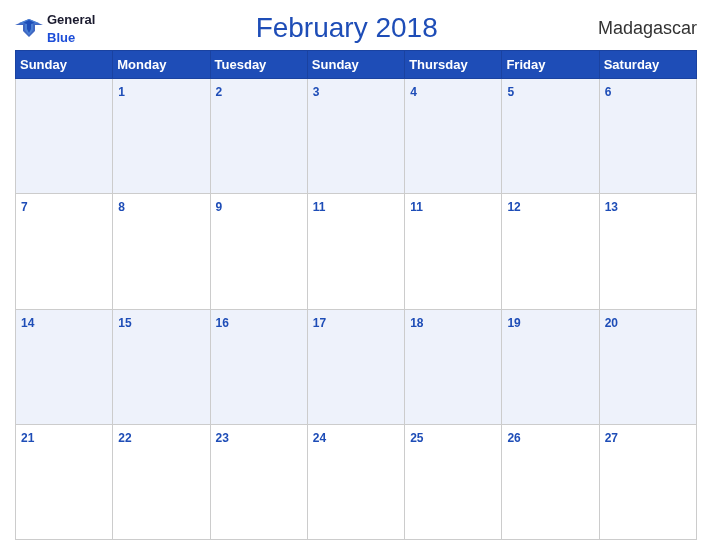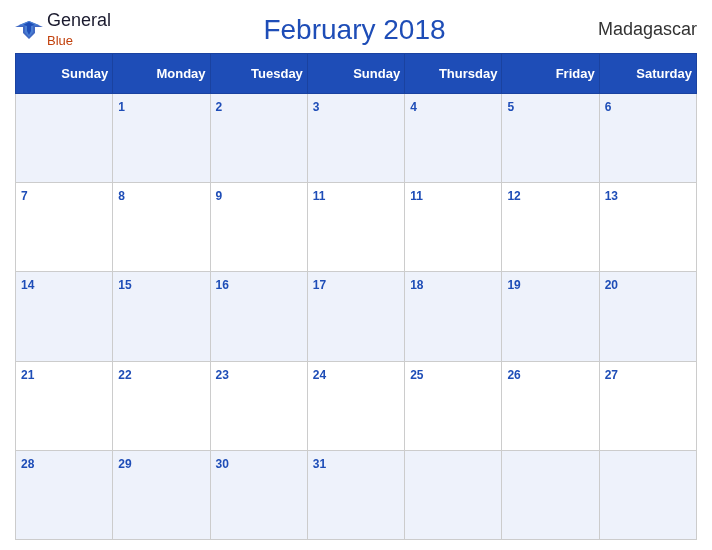--- a/index.html
+++ b/index.html
@@ -19,28 +19,28 @@
       align-items: center;
       justify-content: space-between;
       margin-bottom: 4px;
     }
     .logo {
       display: flex;
       align-items: center;
       gap: 4px;
     }
     .logo-text-general {
-      font-size: 18px;
-      font-weight: normal;
+      font-size: 13px;
+      font-weight: bold;
       color: #1a1a2e;
     }
     .logo-text-blue {
       font-size: 13px;
-      font-weight: normal;
-      color: #c2410c;
+      font-weight: bold;
+      color: #1d4ed8;
     }
     .logo-bird {
       width: 28px;
       height: 22px;
     }
     .calendar-title {
       font-size: 28px;
       color: #1e4db7;
       font-weight: normal;
       text-align: center;
@@ -52,24 +52,24 @@
       min-width: 90px;
     }
     .calendar {
       width: 100%;
       border-collapse: collapse;
       flex: 1;
     }
     .calendar thead tr th {
       background-color: #1e4db7;
       color: #fff;
-      text-align: right;
+      text-align: left;
       font-size: 13px;
       font-weight: bold;
-      padding: 12px 4px;
+      padding: 6px 4px;
       border: 1px solid #1a42a0;
     }
     .calendar tbody tr td {
       border: 1px solid #ccc;
       vertical-align: top;
       padding: 3px 5px;
       width: calc(100% / 7);
       height: 72px;
     }
     .day-number {
@@ -145,23 +145,14 @@
       </tr>
       <tr>
         <td><span class="day-number">21</span></td>
         <td><span class="day-number">22</span></td>
         <td><span class="day-number">23</span></td>
         <td><span class="day-number">24</span></td>
         <td><span class="day-number">25</span></td>
         <td><span class="day-number">26</span></td>
         <td><span class="day-number">27</span></td>
       </tr>
-      <tr>
-        <td><span class="day-number">28</span></td>
-        <td><span class="day-number">29</span></td>
-        <td><span class="day-number">30</span></td>
-        <td><span class="day-number">31</span></td>
-        <td></td>
-        <td></td>
-        <td></td>
-      </tr>
     </tbody>
 </table>
 
 </body></html>

